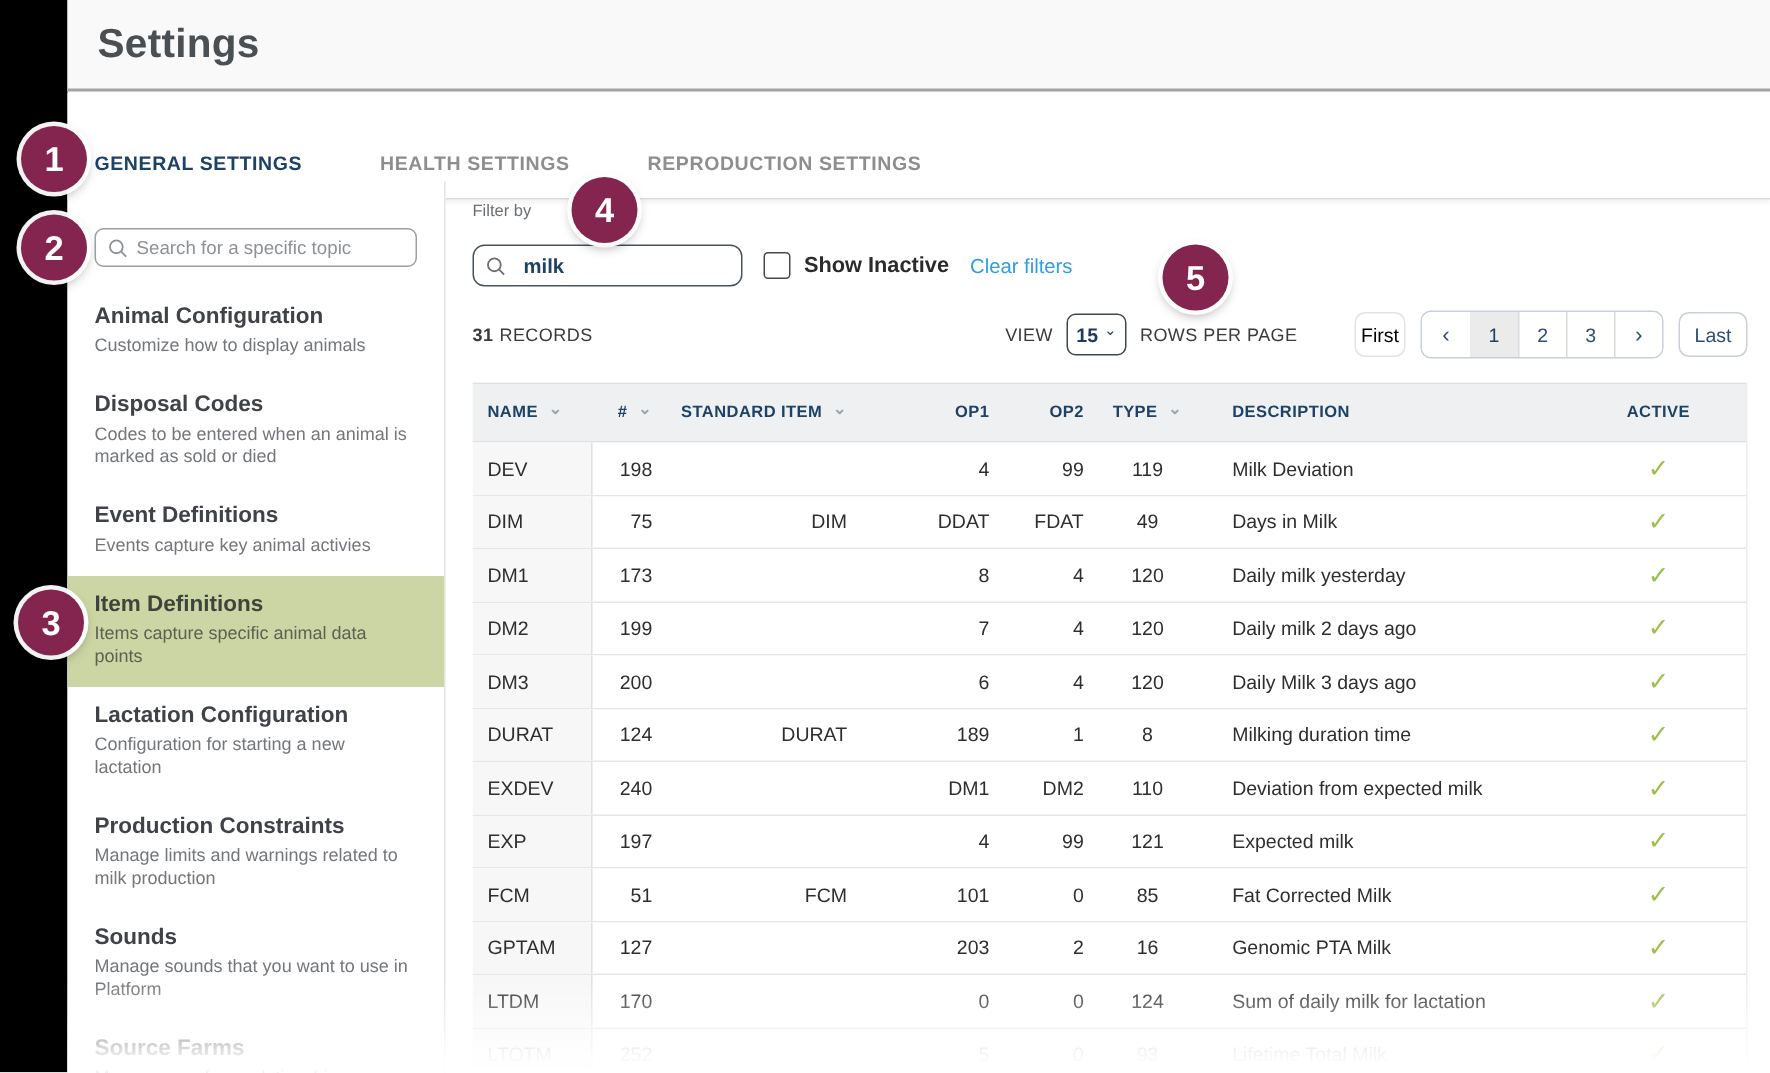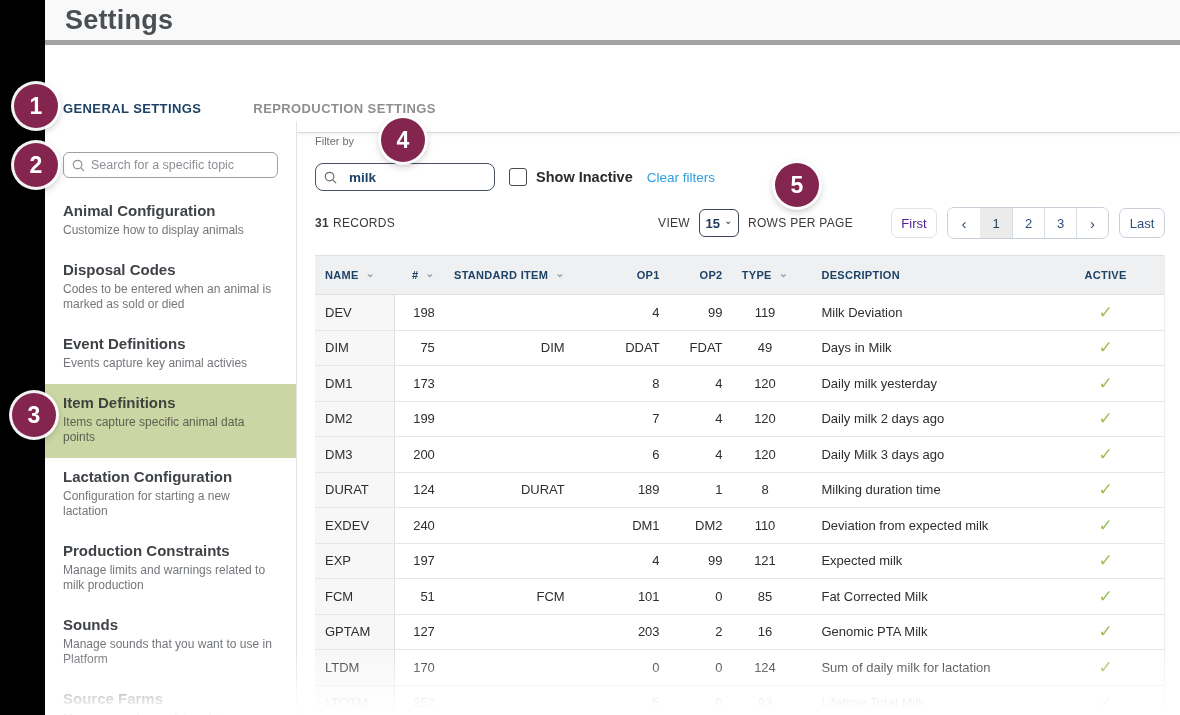--- a/index.html
+++ b/index.html
@@ -4,22 +4,22 @@
 <style>
   * { margin:0; padding:0; box-sizing:border-box; }
   html,body { background:#fff; }
   body { font-family:"Liberation Sans", sans-serif; }
   #app { position:relative; width:1180px; height:715px; overflow:hidden; background:#fff; }
 
   
   .left-strip { position:absolute; left:0; top:0; width:45px; height:715px; background:#000; }
 
   
-  .page-header { position:absolute; left:45px; top:0; width:1135px; height:45px;
-    background:#f9f9f9; border-bottom:5px solid #a3a3a3; display:flex; align-items:center; }
+  .page-header { position:absolute; left:45px; top:0; width:1135px; height:61px;
+    background:#f9f9f9; border-bottom:2px solid #a3a3a3; display:flex; align-items:center; }
   .page-title { margin-left:20px; font-size:27px; font-weight:700; color:#4a4f54; letter-spacing:.2px; }
 
   
   .tab-bar { position:absolute; left:45px; top:62px; width:1135px; height:71px; background:#fff;
     border-bottom:1px solid #dcdcdc; box-shadow:0 2px 3px rgba(0,0,0,.05);
     display:flex; padding-left:18px; }
   .tab { display:flex; align-items:flex-end; padding-bottom:12px; margin-right:52px;
     font-size:13px; font-weight:700; letter-spacing:.4px; color:#8e8e8e; cursor:pointer;
     border-bottom:4px solid transparent; }
   .tab.active { color:#1d4266; border-bottom-color:#1d4266; }
@@ -57,21 +57,21 @@
   .records b { font-weight:700; margin-right:4px; }
   .toolbar-right { margin-left:auto; display:flex; align-items:center; }
   .small-label { font-size:12px; color:#3a3a3a; letter-spacing:.3px; }
   .page-size { margin:0 9px; width:40px; height:28px; border:1px solid #3c4654; border-radius:6px;
     display:flex; align-items:center; justify-content:center; gap:4px; cursor:pointer; background:#fff; }
   .page-size .ps-val { font-size:13px; font-weight:600; color:#203a57; }
   .page-size .ps-chev { font-size:10px; color:#203a57; line-height:8px; margin-top:-4px; }
   .pager { display:flex; align-items:center; margin-left:38px; }
   .pg-btn { height:30px; display:flex; align-items:center; justify-content:center;
     font-size:13px; color:#2c4e77; background:#fff; cursor:pointer; }
-  .pg-first { width:46px; border:1px solid #dfe3e9; border-radius:7px; color:#4c1d95; margin-right:10px; }
+  .pg-first { width:34px; border:1px solid #dfe3e9; border-radius:7px; color:#000000; margin-right:10px; }
   .pg-group { display:flex; border:1px solid #c7cfd8; border-radius:7px; overflow:hidden; }
   .pg-group .pg-btn { width:32px; border-left:1px solid #d6dce2; }
   .pg-group .pg-btn:first-child { border-left:none; }
   .pg-num.current { background:#ebebeb; color:#23405f; }
   .pg-last { width:46px; border:1px solid #c7cfd8; border-radius:7px; margin-left:10px; }
   .pg-arrow { font-size:15px; }
 
   
   .table { margin-top:17px; width:850px; height:457px; overflow:hidden; border-right:1px solid #eee; }
   .thead { display:flex; height:40px; background:#eef0f2; border-top:1px solid #e0e0e0; border-bottom:1px solid #e0e0e0; }
@@ -114,20 +114,21 @@
 <div id="app">
 
   <div class="left-strip"></div>
 
   <div class="page-header">
     <div class="page-title">Settings</div>
   </div>
 
   <div class="tab-bar" id="tabs">
       <div class="tab active">GENERAL SETTINGS</div>
+      <div class="tab">HEALTH SETTINGS</div>
       <div class="tab">REPRODUCTION SETTINGS</div>
     </div>
 
   <div class="sidebar">
     <div class="side-search">
       <svg class="mag" viewBox="0 0 14 14">
         <circle cx="6" cy="6" r="4.6" fill="none" stroke="#8d9196" stroke-width="1.3"></circle>
         <line x1="9.5" y1="9.5" x2="13" y2="13" stroke="#8d9196" stroke-width="1.3"></line>
       </svg>
       <input type="text" placeholder="Search for a specific topic" style="">

